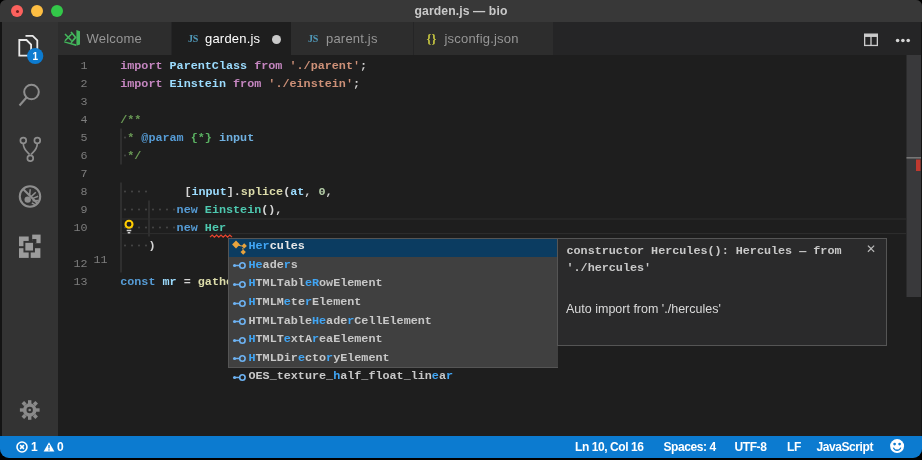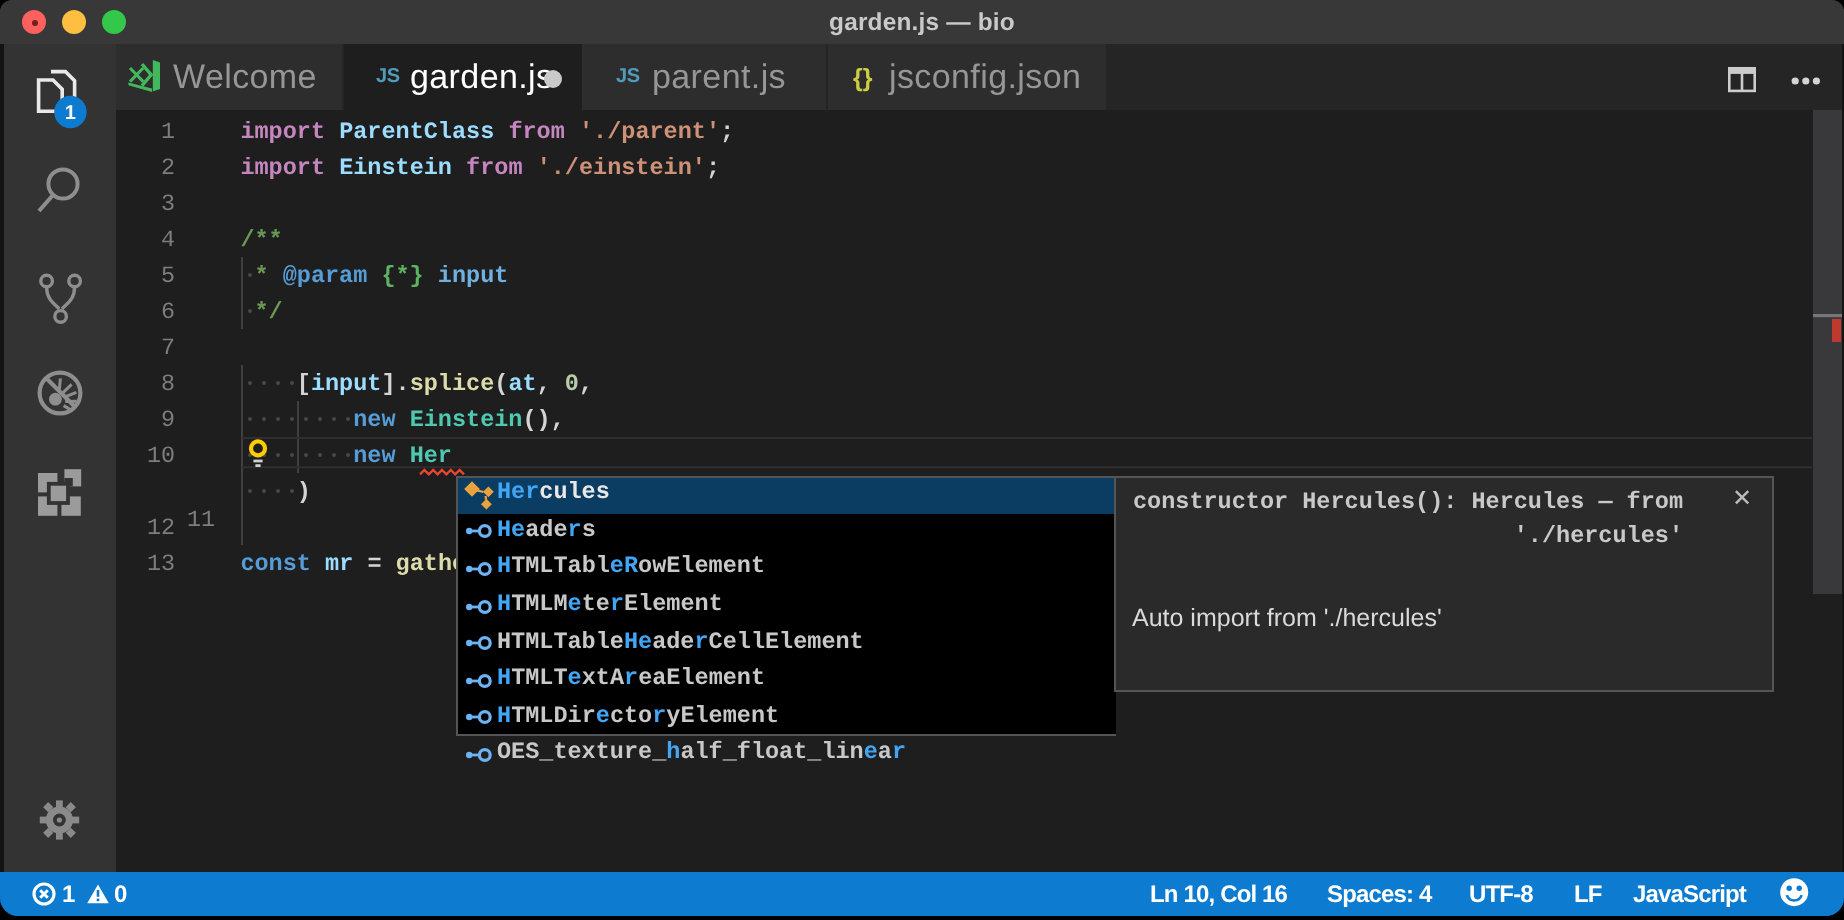--- a/index.html
+++ b/index.html
@@ -1,51 +1,51 @@
 <!DOCTYPE html>
 <html><head>
 <meta charset="utf-8">
 <style>
   * { margin:0; padding:0; box-sizing:border-box; }
   html,body { width:922px; height:460px; background:#000; overflow:hidden; }
   body { font-family:"Liberation Sans", sans-serif; }
   #win { position:absolute; left:0; top:0; width:922px; height:458px;
          border-radius:6px 6px 9px 9px; overflow:hidden; background:#1e1e1e; }
   .abs { position:absolute; }
-  .mono { font-family:"Liberation Mono", monospace; font-size:11.75px; font-weight:bold; white-space:pre;text-align:right; }
+  .mono { font-family:"Liberation Mono", monospace; font-size:11.75px; font-weight:bold; white-space:pre; }
   
   #titlebar { left:0; top:0; width:922px; height:22px; background:#383838; }
   .tl { position:absolute; top:5px; width:12px; height:12px; border-radius:50%; }
   #title { position:absolute; top:0; left:0; width:100%; height:22px; line-height:23px;
            text-align:center; color:#c9c9c9; font-size:12.2px; font-weight:bold; letter-spacing:0.1px;}
   
   #actbar { left:2px; top:22px; width:55.5px; height:413.5px; background:#333333; }
   
   #tabbar { left:57.5px; top:22px; width:863px; height:33px; background:#252526; }
   .tab { position:absolute; top:0; height:33px; background:#2d2d2d; }
-  .tab .lbl { position:absolute; top:0; line-height:33px; font-size:17px; color:#969696; letter-spacing:0.2px; }
+  .tab .lbl { position:absolute; top:0; line-height:33px; font-size:13px; color:#969696; letter-spacing:0.2px; }
   .jsbadge { top:0; line-height:34px; font-size:10px; font-weight:bold; color:#519aba;
-             font-family:Liberation Sans, sans-serif; letter-spacing:-0.2px; }
+             font-family:Liberation Serif, serif; letter-spacing:-0.2px; }
   
   #editor { left:57.5px; top:55px; width:863px; height:380.5px; background:#1e1e1e; }
   .ln { position:absolute; width:30px; text-align:right; color:#7d7d7d;
         font-family:"Liberation Mono", monospace; font-size:11.67px; line-height:18px; }
   .cl { position:absolute; left:62.7px; line-height:18px; height:18px; }
   
   .kw  { color:#569cd6; }
   .ctl { color:#c586c0; }
   .str { color:#ce9178; }
   .idf { color:#9cdcfe; }
   .cls { color:#4ec9b0; }
   .fn  { color:#dcdcaa; }
   .num { color:#b5cea8; }
   .pln { color:#d4d4d4; }
   .cmt { color:#6a9955; }
   
-  #sulist { left:227.5px; top:237.5px; width:330.5px; height:130px; background:#000000;
+  #sulist { left:227.5px; top:237.5px; width:330.5px; height:130px; background:#404040;
             border:1px solid #555; border-right:none; }
   .srow { position:absolute; left:0; width:100%; height:18.6px; }
   .srow .stxt { position:absolute; left:20px; top:0.8px; color:#c8c8c8; }
   .hl { color:#41a6f5; }
   .ifc { left:3.5px; top:1.4px; }
   #sudoc { left:557px; top:237.5px; width:330px; height:108px; background:#2a2a2b; border:1px solid #555; }
   
   #status { left:0; top:435.5px; width:922px; height:22.5px; background:#0c7bd0; color:#fff; }
   #status .itm { font-size:12px; line-height:22.5px; color:#ffffff; font-weight:bold; letter-spacing:-0.42px; }
 </style>
@@ -178,21 +178,21 @@
     <div class="ln" style="top:145.5px;">9</div>
     <div class="ln" style="top:163.5px;">10</div>
     <div class="ln" style="top:196px;padding-left:36px;">11</div>
     <div class="ln" style="top:199.5px;">12</div>
     <div class="ln" style="top:217.5px;">13</div>
     <div class="cl mono" style="top:1.5px;"><span class="ctl">import</span> <span class="idf">ParentClass</span> <span class="ctl">from</span> <span class="str">'./parent'</span><span class="pln">;</span></div>
     <div class="cl mono" style="top:19.5px;"><span class="ctl">import</span> <span class="idf">Einstein</span> <span class="ctl">from</span> <span class="str">'./einstein'</span><span class="pln">;</span></div>
     <div class="cl mono" style="top:55.5px;"><span class="cmt">/**</span></div>
     <div class="cl mono" style="top:73.5px;"><span class="cmt"> * </span><span style="color:#569cd6;">@param</span><span style="color:#5bb363;"> {*} </span><span style="color:#6fb0e0;">input</span></div>
     <div class="cl mono" style="top:91.5px;"><span class="cmt"> */</span></div>
-    <div class="cl mono" style="top:127.5px;"><span class="pln">    [</span><span class="idf">input</span><span class="pln">].</span><span class="fn">splice</span><span class="pln">(</span><span class="idf">at</span><span class="pln">, </span><span class="num">0</span><span class="pln">,</span></div>
+    <div class="cl mono" style="top:127.5px;margin-left:36px;"><span class="pln">    [</span><span class="idf">input</span><span class="pln">].</span><span class="fn">splice</span><span class="pln">(</span><span class="idf">at</span><span class="pln">, </span><span class="num">0</span><span class="pln">,</span></div>
     <div class="cl mono" style="top:145.5px;">        <span class="kw">new</span> <span class="cls">Einstein</span><span class="pln">(),</span></div>
     <div class="cl mono" style="top:163.5px;">        <span class="kw">new</span> <span class="cls">Her</span></div>
     <div class="cl mono" style="top:181.5px;"><span class="pln">    )</span></div>
     <div class="cl mono" style="top:217.5px;"><span class="kw">const</span> <span class="idf">mr</span> <span class="pln">= </span><span class="fn">gather</span><span class="pln">()</span></div>
     <svg class="abs" style="left:0; top:0;" width="863" height="380" viewBox="0 0 863 380">
 
       <g stroke="#404040" stroke-width="1">
         <line x1="63" y1="73.5" x2="63" y2="109.5"></line>
         <line x1="63" y1="127.5" x2="63" y2="217.5"></line>
         <line x1="91" y1="145.5" x2="91" y2="181.5"></line>

